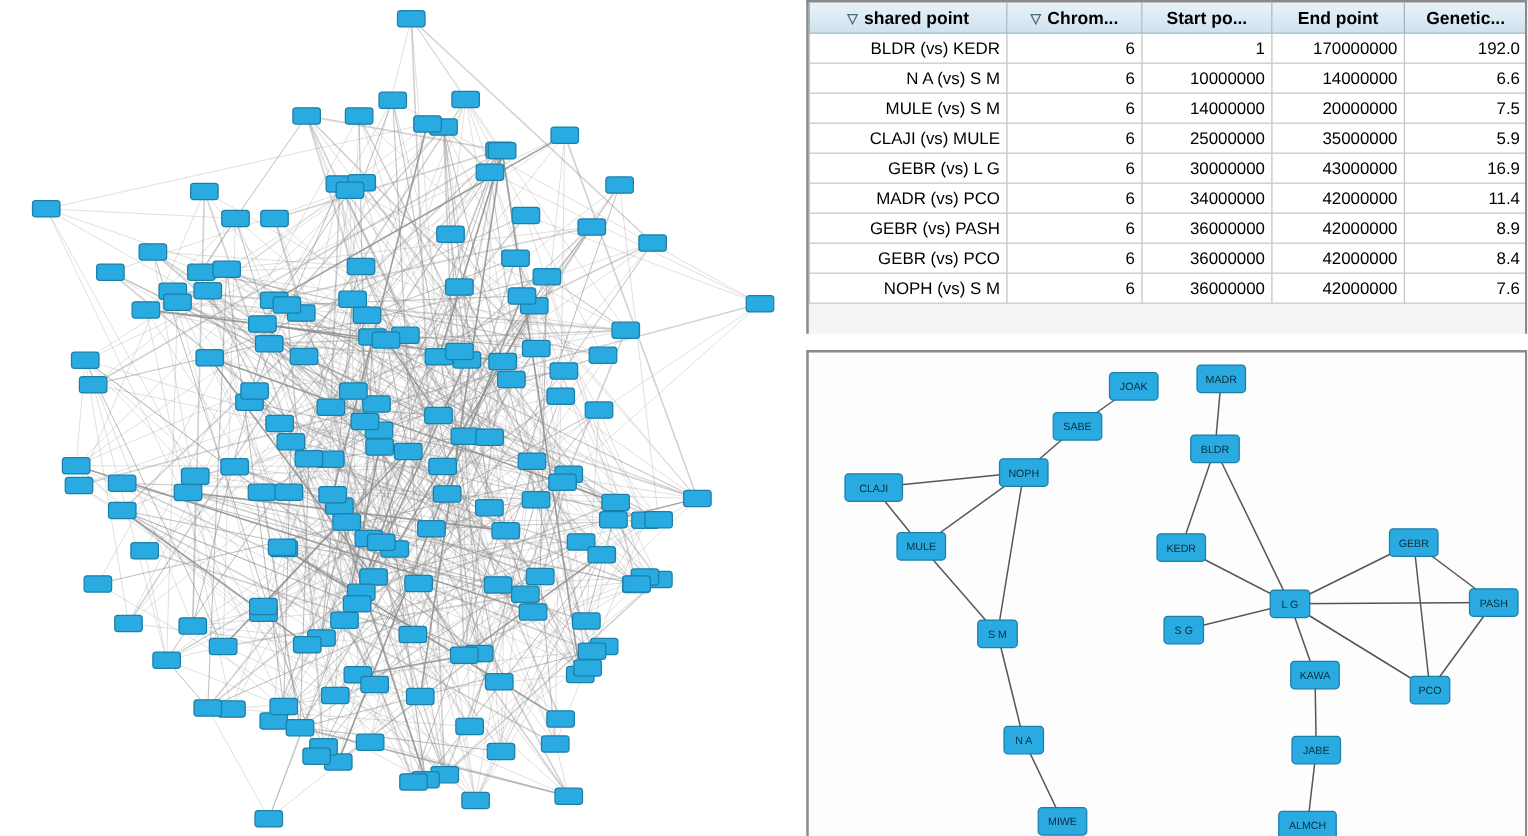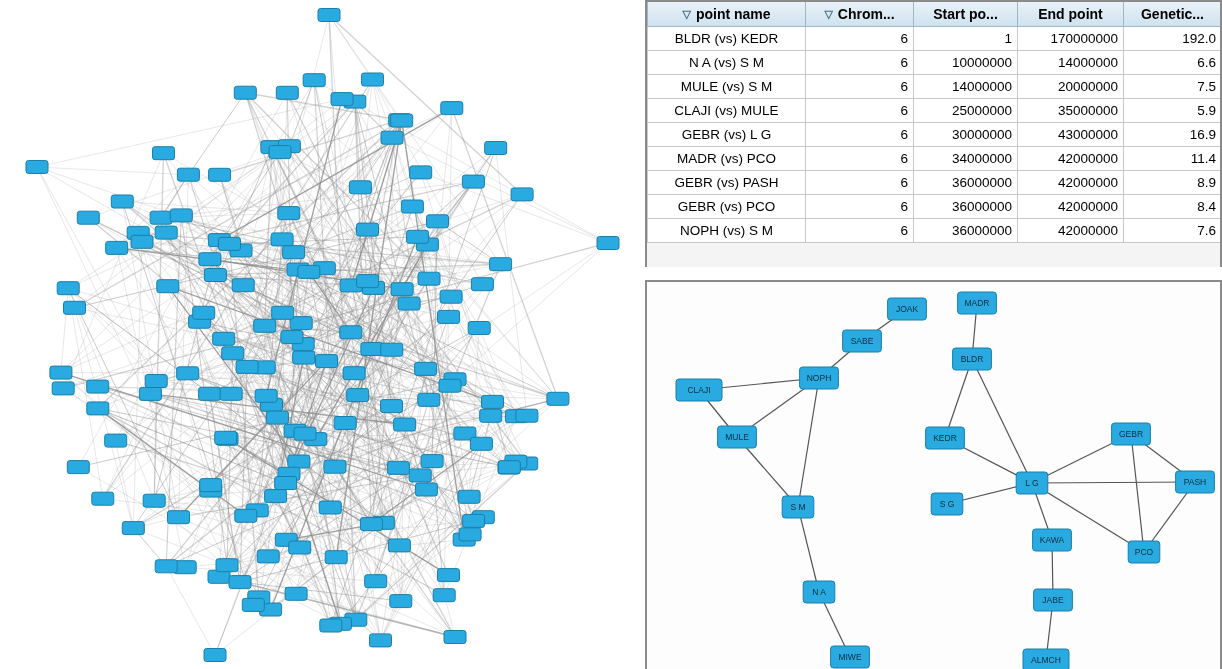--- a/index.html
+++ b/index.html
@@ -60,21 +60,21 @@
   table.data th.first-col { text-align: center; }
   table.data td {
     border: 1px solid #c8c8c8;
     height: 21px;
     padding: 1px 5px;
     background: #ffffff;
     white-space: nowrap;
     overflow: hidden;
   }
   td.num { text-align: right; }
-  td.name { text-align: center; }
+  td.name { text-align: right; }
   .filter-glyph {
     display: inline-block;
     color: #4a6f85;
     font-size: 11px;
     margin-right: 3px;
     vertical-align: middle;
   }
   .th-inner { display: flex; align-items: center; justify-content: center; gap: 2px; }
 
   
@@ -891,21 +891,21 @@
           <col style="width: 108px;">
           <col style="width: 104px;">
           <col style="width: 106px;">
           <col style="width: 98px;">
         </colgroup>
       <thead>
         <tr id="header-row">
             <th class="first-col">
               <span class="th-inner">
                 <span class="filter-glyph">▽</span>
-                <span>point name</span>
+                <span>shared point</span>
               </span>
             </th>
             <th>
               <span class="th-inner">
                 <span class="filter-glyph">▽</span>
                 <span>Chrom...</span>
               </span>
             </th>
             <th>
               <span class="th-inner">

